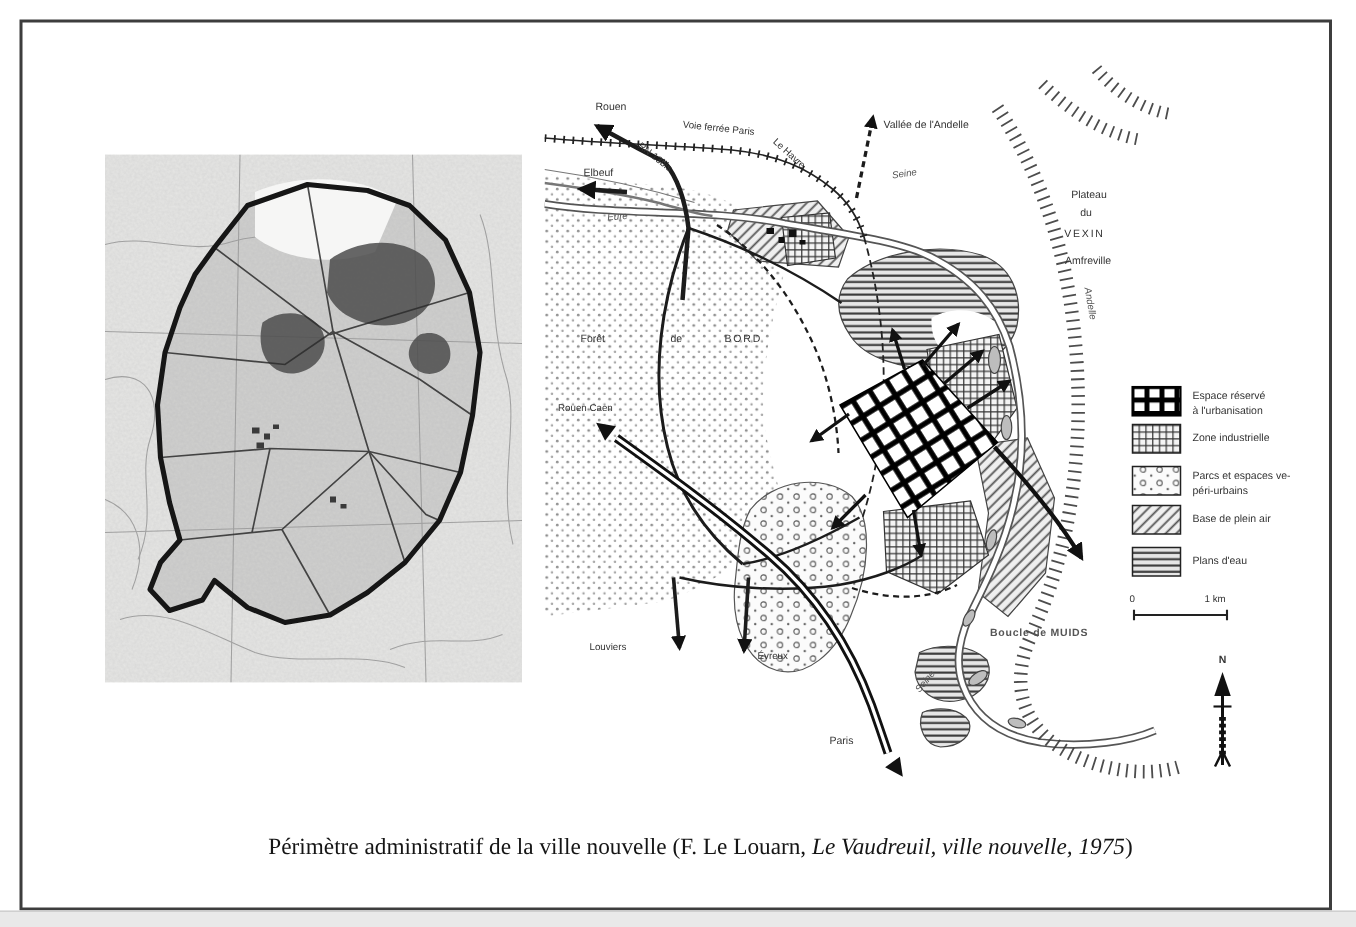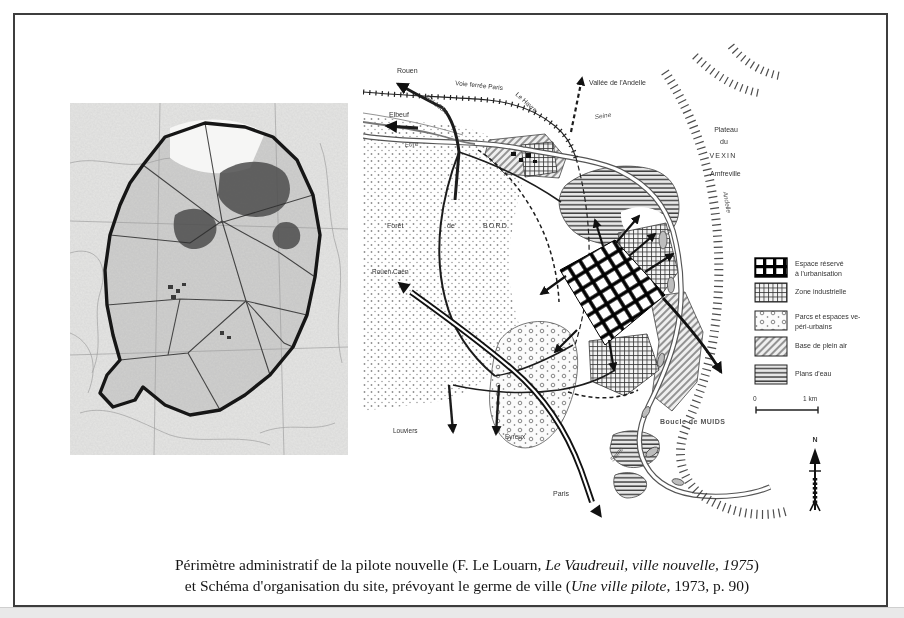--- a/index.html
+++ b/index.html
@@ -272,19 +272,18 @@
       <text class="lbl" x="452" y="402" text-anchor="middle" font-weight="bold">N</text>
       <polygon points="452,408 446.5,424 457.5,424" fill="#111"></polygon>
       <line x1="446" y1="431" x2="458" y2="431" stroke="#111" stroke-width="1.4"></line>
       <line x1="452" y1="424" x2="452" y2="470" stroke="#111" stroke-width="2"></line>
       <line x1="452" y1="438" x2="452" y2="464" stroke="#111" stroke-width="4.5" stroke-dasharray="2.5,2"></line>
       <path d="M447,471 L452,461 L457,471" fill="none" stroke="#111" stroke-width="1.6"></path>
     </g>
   </svg>
 
   <div class="caption">
-    <div><span>Périmètre administratif de la pilote nouvelle (F. Le Louarn, </span><i>Le Vaudreuil, ville nouvelle, 1975</i><span>)</span></div>
-    <div><span>et Schéma d'organisation du site, prévoyant le germe de ville (</span><i>Une ville pilote</i><span>, 1973, p. 90)</span></div>
+    <div><span>Périmètre administratif de la ville nouvelle (F. Le Louarn, </span><i>Le Vaudreuil, ville nouvelle, 1975</i><span>)</span></div>
   </div>
 
 </div>
 
 <div class="bottom-strip"></div>
 
 </body></html>

